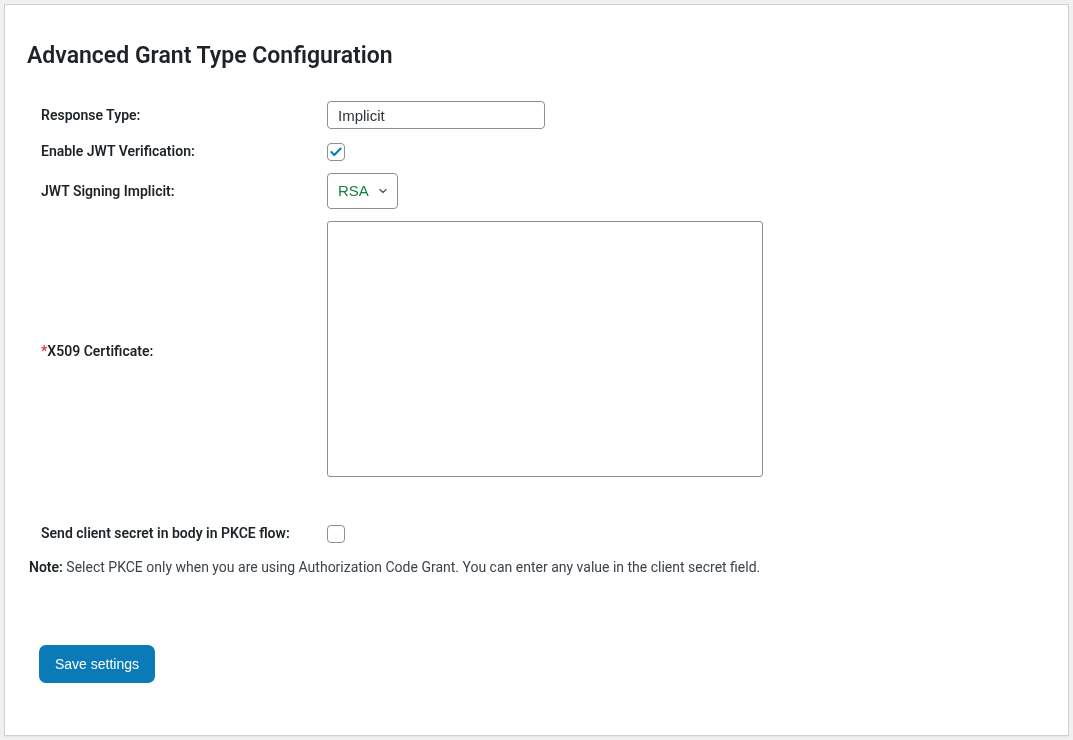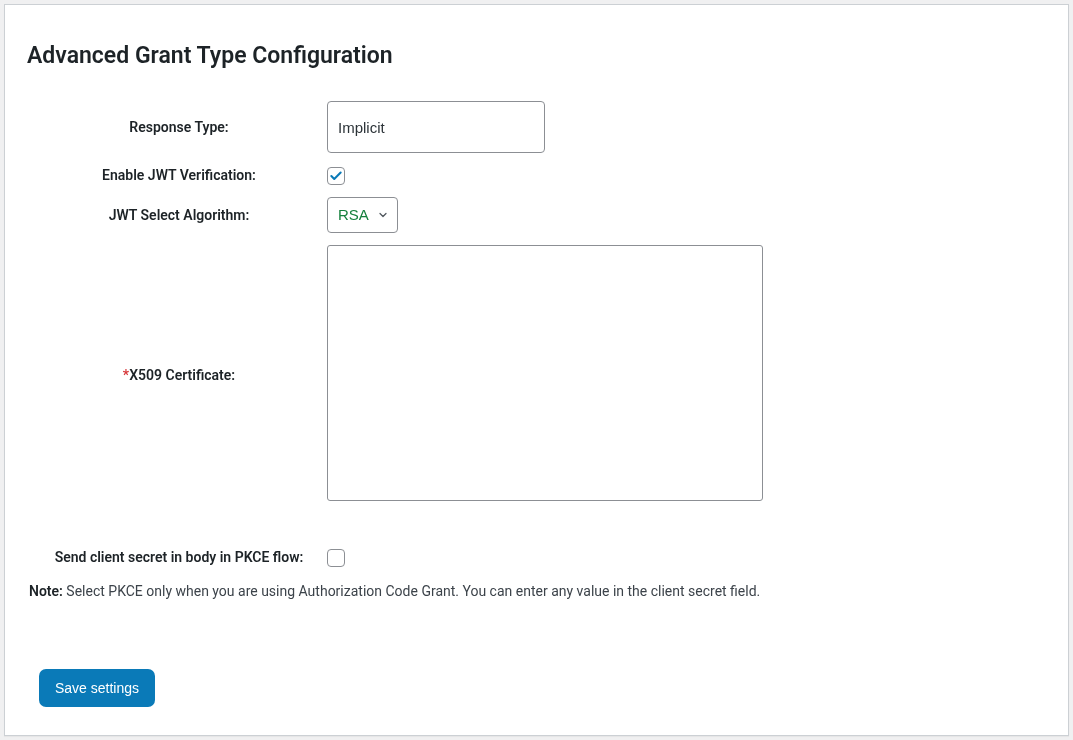--- a/index.html
+++ b/index.html
@@ -33,34 +33,33 @@
       vertical-align: middle;
     }
     table.form-table td.label-cell {
       padding: 6px 10px 6px 14px;
       font-size: 14px;
       font-weight: 600;
       color: #1d2327;
       white-space: nowrap;
       vertical-align: middle;
       width: 300px;
-      text-align: center;
     }
     table.form-table td.field-cell {
       padding: 6px 0;
       vertical-align: middle;
     }
     .row-cert td.label-cell,
     .row-cert td.field-cell {
       vertical-align: middle;
     }
     .required-star { color: #d63638; }
     input.text-input {
       width: 218px;
-      height: 52px;
+      height: 28px;
       padding: 4px 10px;
       font-size: 15px;
       color: #2c3338;
       border: 1px solid #8c8f94;
       border-radius: 4px;
       background: #fff;
     }
     select.select-input {
       height: 36px;
       padding: 2px 28px 2px 10px;
@@ -147,21 +146,21 @@
       <td class="label-cell">Enable JWT Verification:</td>
       <td class="field-cell">
         <span class="checkbox checked">
           <svg width="14" height="14" viewBox="0 0 24 24" fill="none" stroke="#0a7ab8" stroke-width="3.5" stroke-linecap="round" stroke-linejoin="round">
                 <polyline points="20 6 9 17 4 12"></polyline>
               </svg>
         </span>
       </td>
     </tr>
     <tr>
-      <td class="label-cell">JWT Select Algorithm:</td>
+      <td class="label-cell">JWT Signing Implicit:</td>
       <td class="field-cell">
         <span class="select-wrap">
           <select class="select-input">
             <option>RSA</option>
           </select>
           <span class="chev">
             <svg width="12" height="12" viewBox="0 0 24 24" fill="none" stroke="#50575e" stroke-width="2.5" stroke-linecap="round" stroke-linejoin="round">
                   <polyline points="6 9 12 15 18 9"></polyline>
                 </svg>
           </span>

